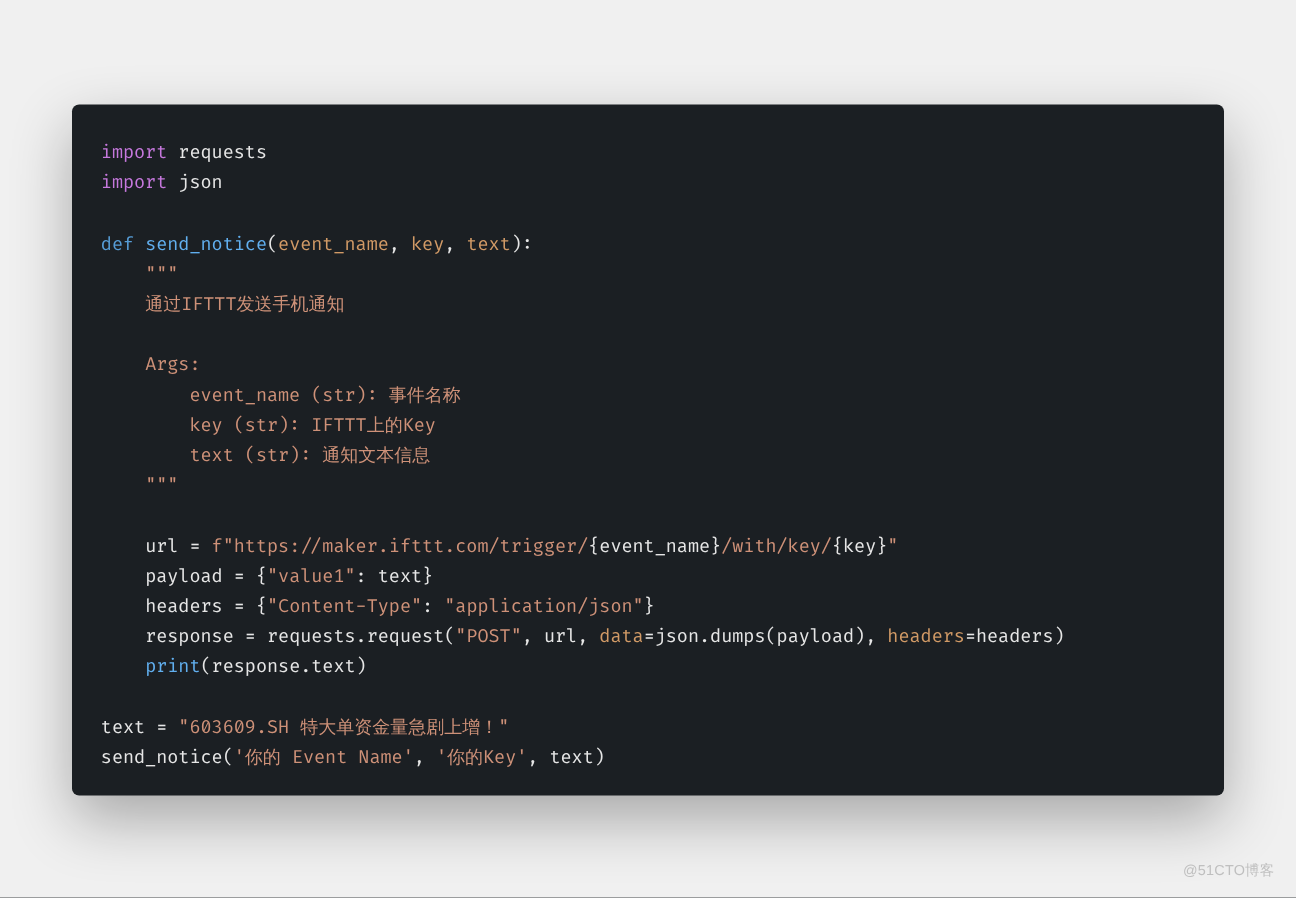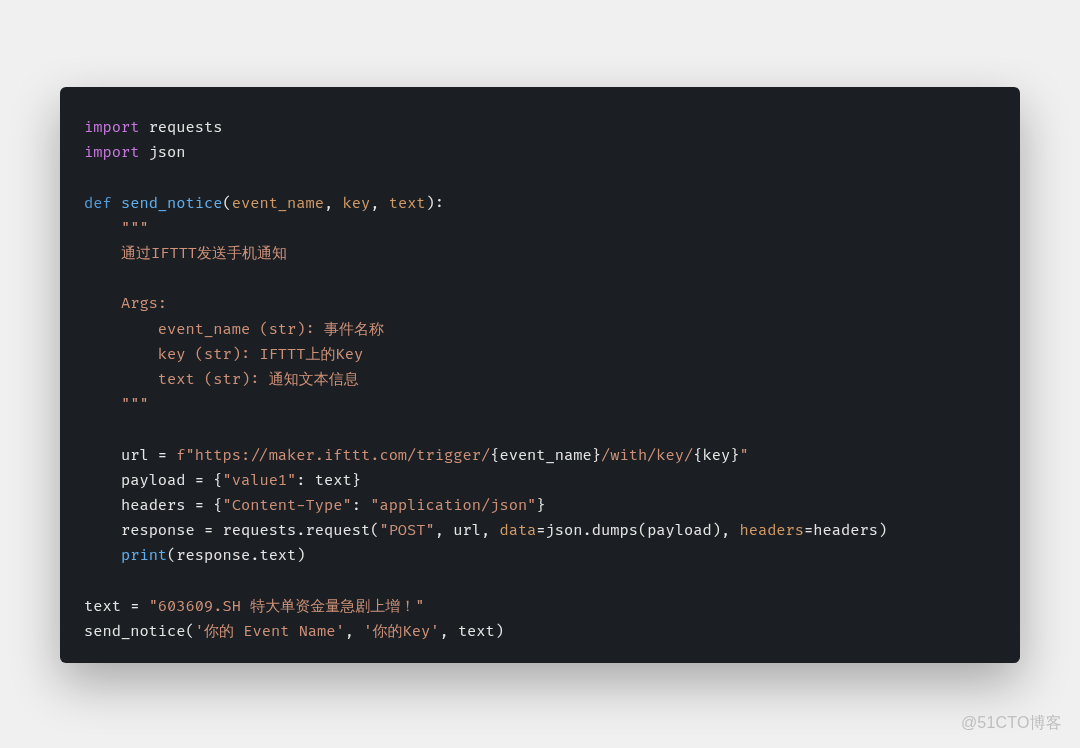--- a/index.html
+++ b/index.html
@@ -37,21 +37,21 @@
   .id   { color: #e6e6e6; }
   .str  { color: #ce9178; }
   .op   { color: #e6e6e6; }
   .pn   { color: #e6e6e6; }
   .param{ color: #d19a66; }
   .watermark {
     position: absolute;
     right: 18px;
     bottom: 14px;
     font-family: Arial, "Microsoft YaHei", sans-serif;
-    font-size: 16px;
+    font-size: 12px;
     color: #bfbfbf;
     letter-spacing: 0.2px;
   }
 </style>
 </head>
 <body>
 
 <div class="code-card">
 <pre class="code"><span class="kw">import</span> <span class="id">requests</span>
 <span class="kw">import</span> <span class="id">json</span>

